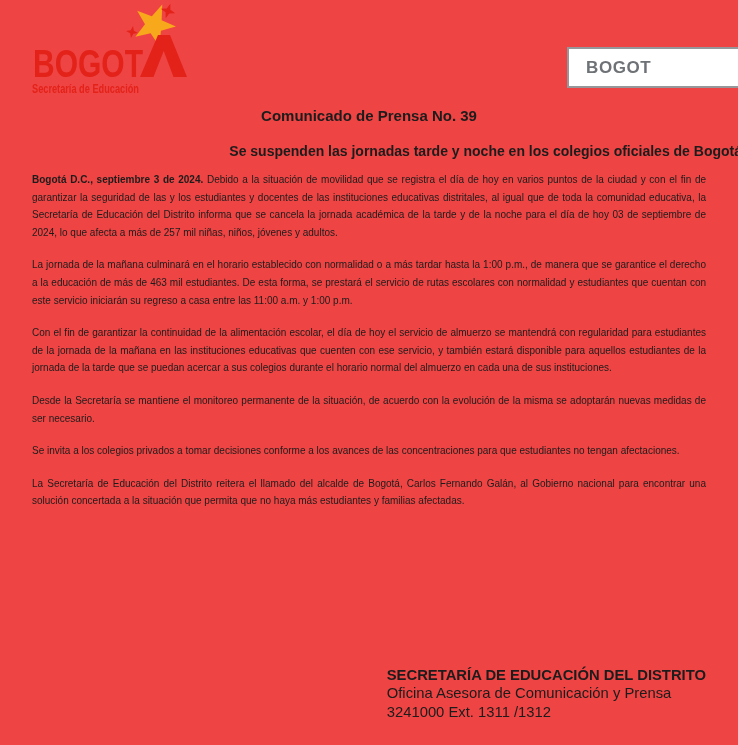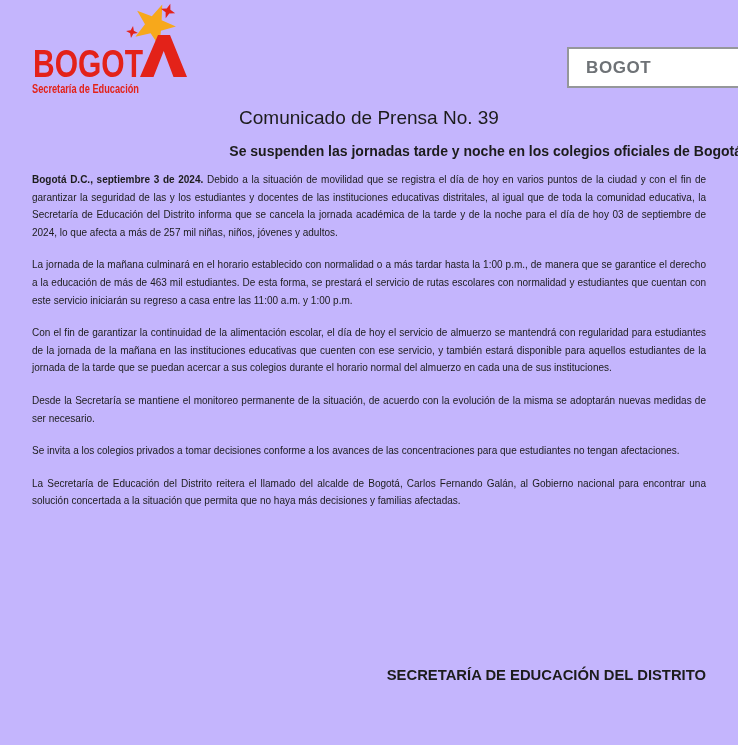--- a/index.html
+++ b/index.html
@@ -9,21 +9,21 @@
     height: 745px;
     background: #ffffff;
     overflow: hidden;
     font-family: "Liberation Sans", sans-serif;
     color: #1c1c1c;
   }
   .page {
     position: relative;
     width: 738px;
     height: 745px;
-    background: #c4b5fd;
+    background: #ef4444;
     overflow: hidden;
   }
   .logo {
     position: absolute;
     left: 20px;
     top: 1px;
     width: 200px;
     height: 105px;
   }
   .prensa-box {
@@ -41,22 +41,22 @@
     font-size: 17px;
     letter-spacing: 0.6px;
     color: #6e7276;
   }
   .kicker {
     position: absolute;
     top: 107px;
     left: 0;
     width: 100%;
     text-align: center;
-    font-size: 19px;
-    font-weight: normal;
+    font-size: 15px;
+    font-weight: bold;
     margin: 0;
   }
   .headline {
     position: absolute;
     top: 139px;
     left: 0;
     width: 100%;
     text-align: right;
     font-size: 14px;
     font-weight: bold;
@@ -115,20 +115,22 @@
   <p class="kicker">Comunicado de Prensa No. 39</p>
   <h1 class="headline">Se suspenden las jornadas tarde y noche en los colegios oficiales de Bogotá</h1>
 
   <div class="body-copy">
     <p><b>Bogotá D.C., septiembre 3 de 2024.</b>
       <span>Debido a la situación de movilidad que se registra el día de hoy en varios puntos de la ciudad y con el fin de garantizar la seguridad de las y los estudiantes y docentes de las instituciones educativas distritales, al igual que de toda la comunidad educativa, la Secretaría de Educación del Distrito informa que se cancela la jornada académica de la tarde y de la noche para el día de hoy 03 de septiembre de 2024, lo que afecta a más de 257 mil niñas, niños, jóvenes y adultos.</span></p>
     <p><span>La jornada de la mañana culminará en el horario establecido con normalidad o a más tardar hasta la 1:00 p.m., de manera que se garantice el derecho a la educación de más de 463 mil estudiantes. De esta forma, se prestará el servicio de rutas escolares con normalidad y estudiantes que cuentan con este servicio iniciarán su regreso a casa entre las 11:00 a.m. y 1:00 p.m.</span></p>
     <p><span>Con el fin de garantizar la continuidad de la alimentación escolar, el día de hoy el servicio de almuerzo se mantendrá con regularidad para estudiantes de la jornada de la mañana en las instituciones educativas que cuenten con ese servicio, y también estará disponible para aquellos estudiantes de la jornada de la tarde que se puedan acercar a sus colegios durante el horario normal del almuerzo en cada una de sus instituciones.</span></p>
     <p><span>Desde la Secretaría se mantiene el monitoreo permanente de la situación, de acuerdo con la evolución de la misma se adoptarán nuevas medidas de ser necesario.</span></p>
     <p><span>Se invita a los colegios privados a tomar decisiones conforme a los avances de las concentraciones para que estudiantes no tengan afectaciones.</span></p>
-    <p><span>La Secretaría de Educación del Distrito reitera el llamado del alcalde de Bogotá, Carlos Fernando Galán, al Gobierno nacional para encontrar una solución concertada a la situación que permita que no haya más decisiones y familias afectadas.</span></p>
+    <p><span>La Secretaría de Educación del Distrito reitera el llamado del alcalde de Bogotá, Carlos Fernando Galán, al Gobierno nacional para encontrar una solución concertada a la situación que permita que no haya más estudiantes y familias afectadas.</span></p>
   </div>
 
   <div class="signature">
     <div class="sig-org">SECRETARÍA DE EDUCACIÓN DEL DISTRITO</div>
+    <div>Oficina Asesora de Comunicación y Prensa</div>
+    <div>3241000 Ext. 1311 /1312</div>
   </div>
 
 </div>
 
 </body></html>

